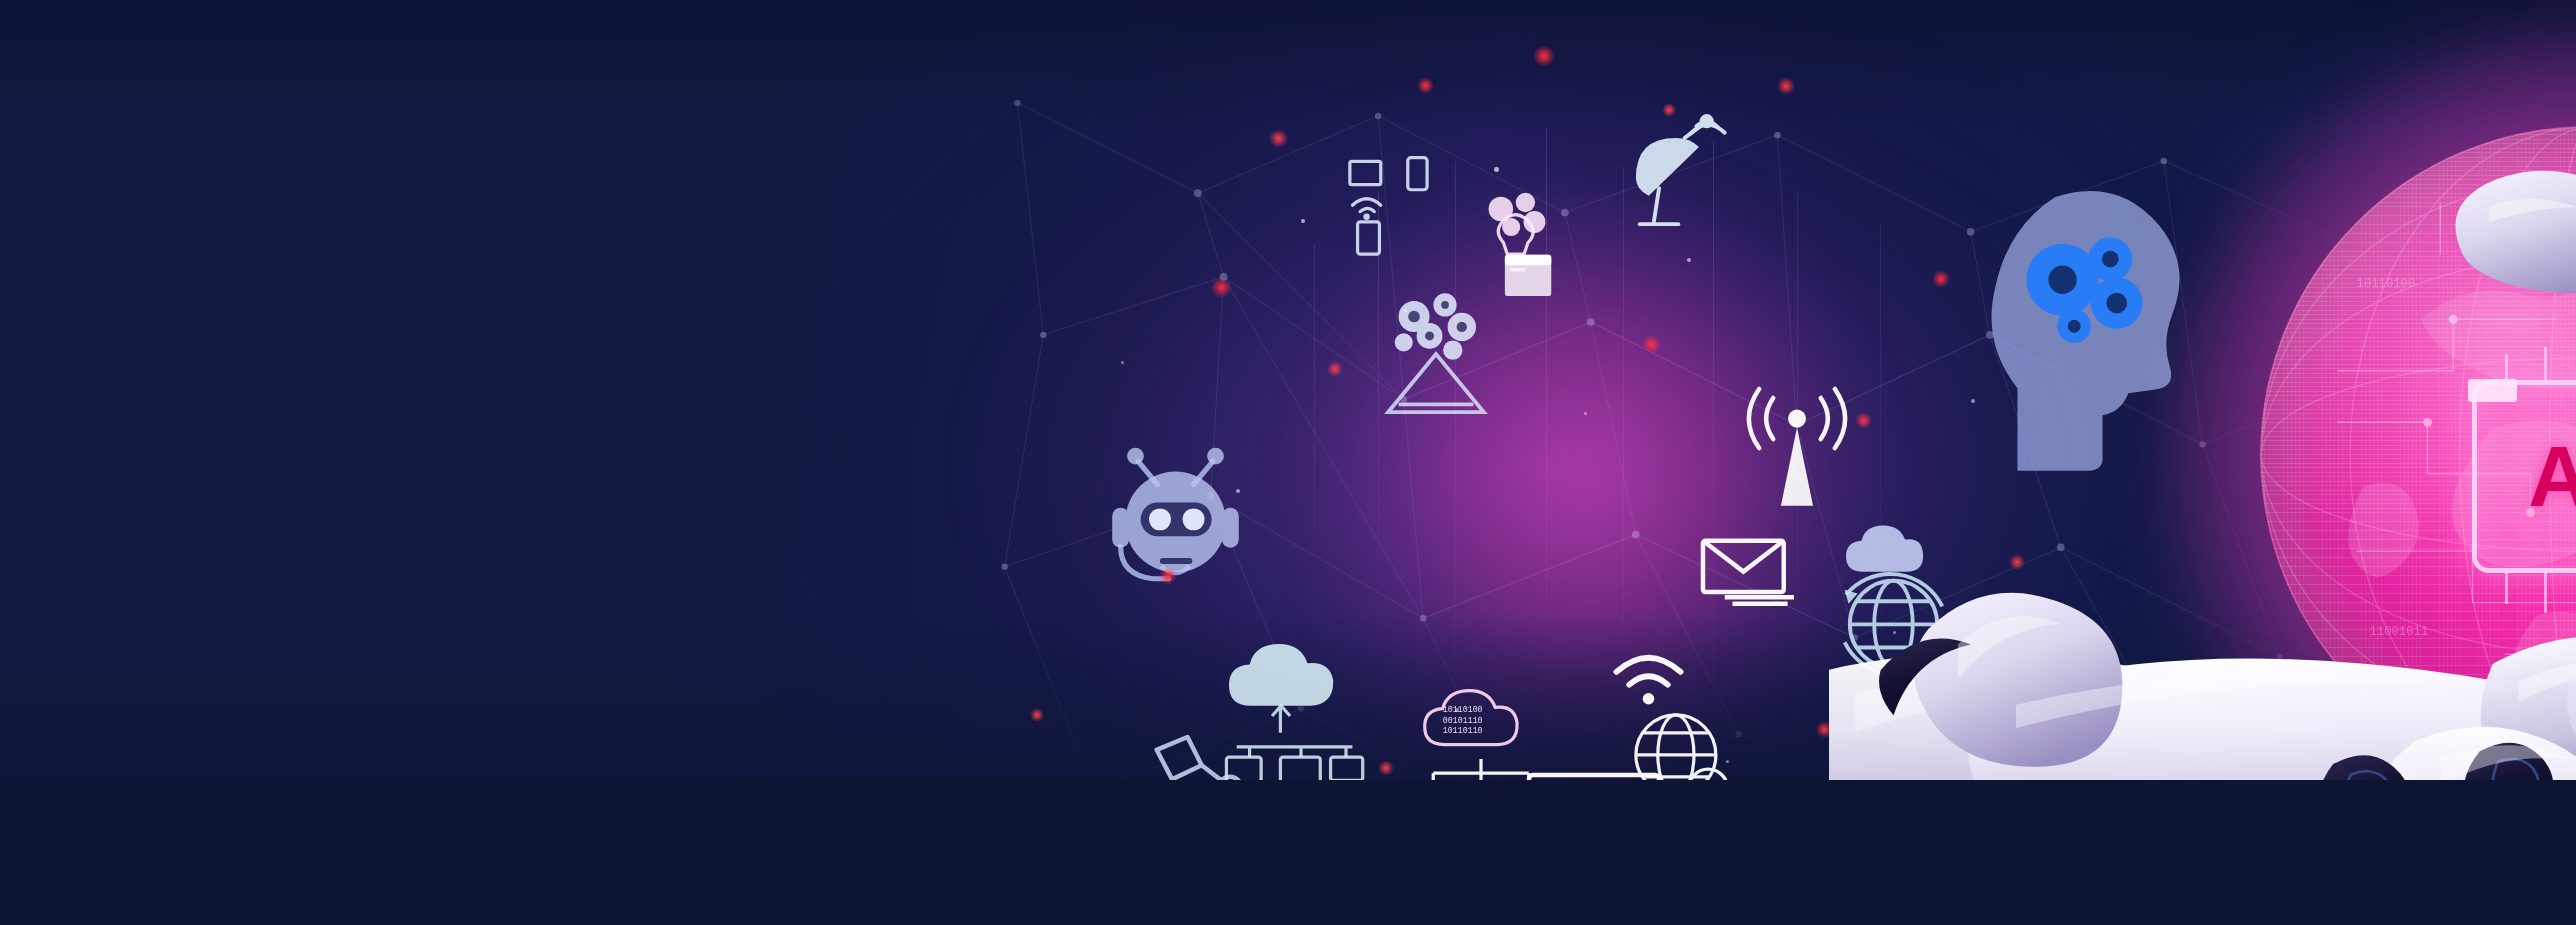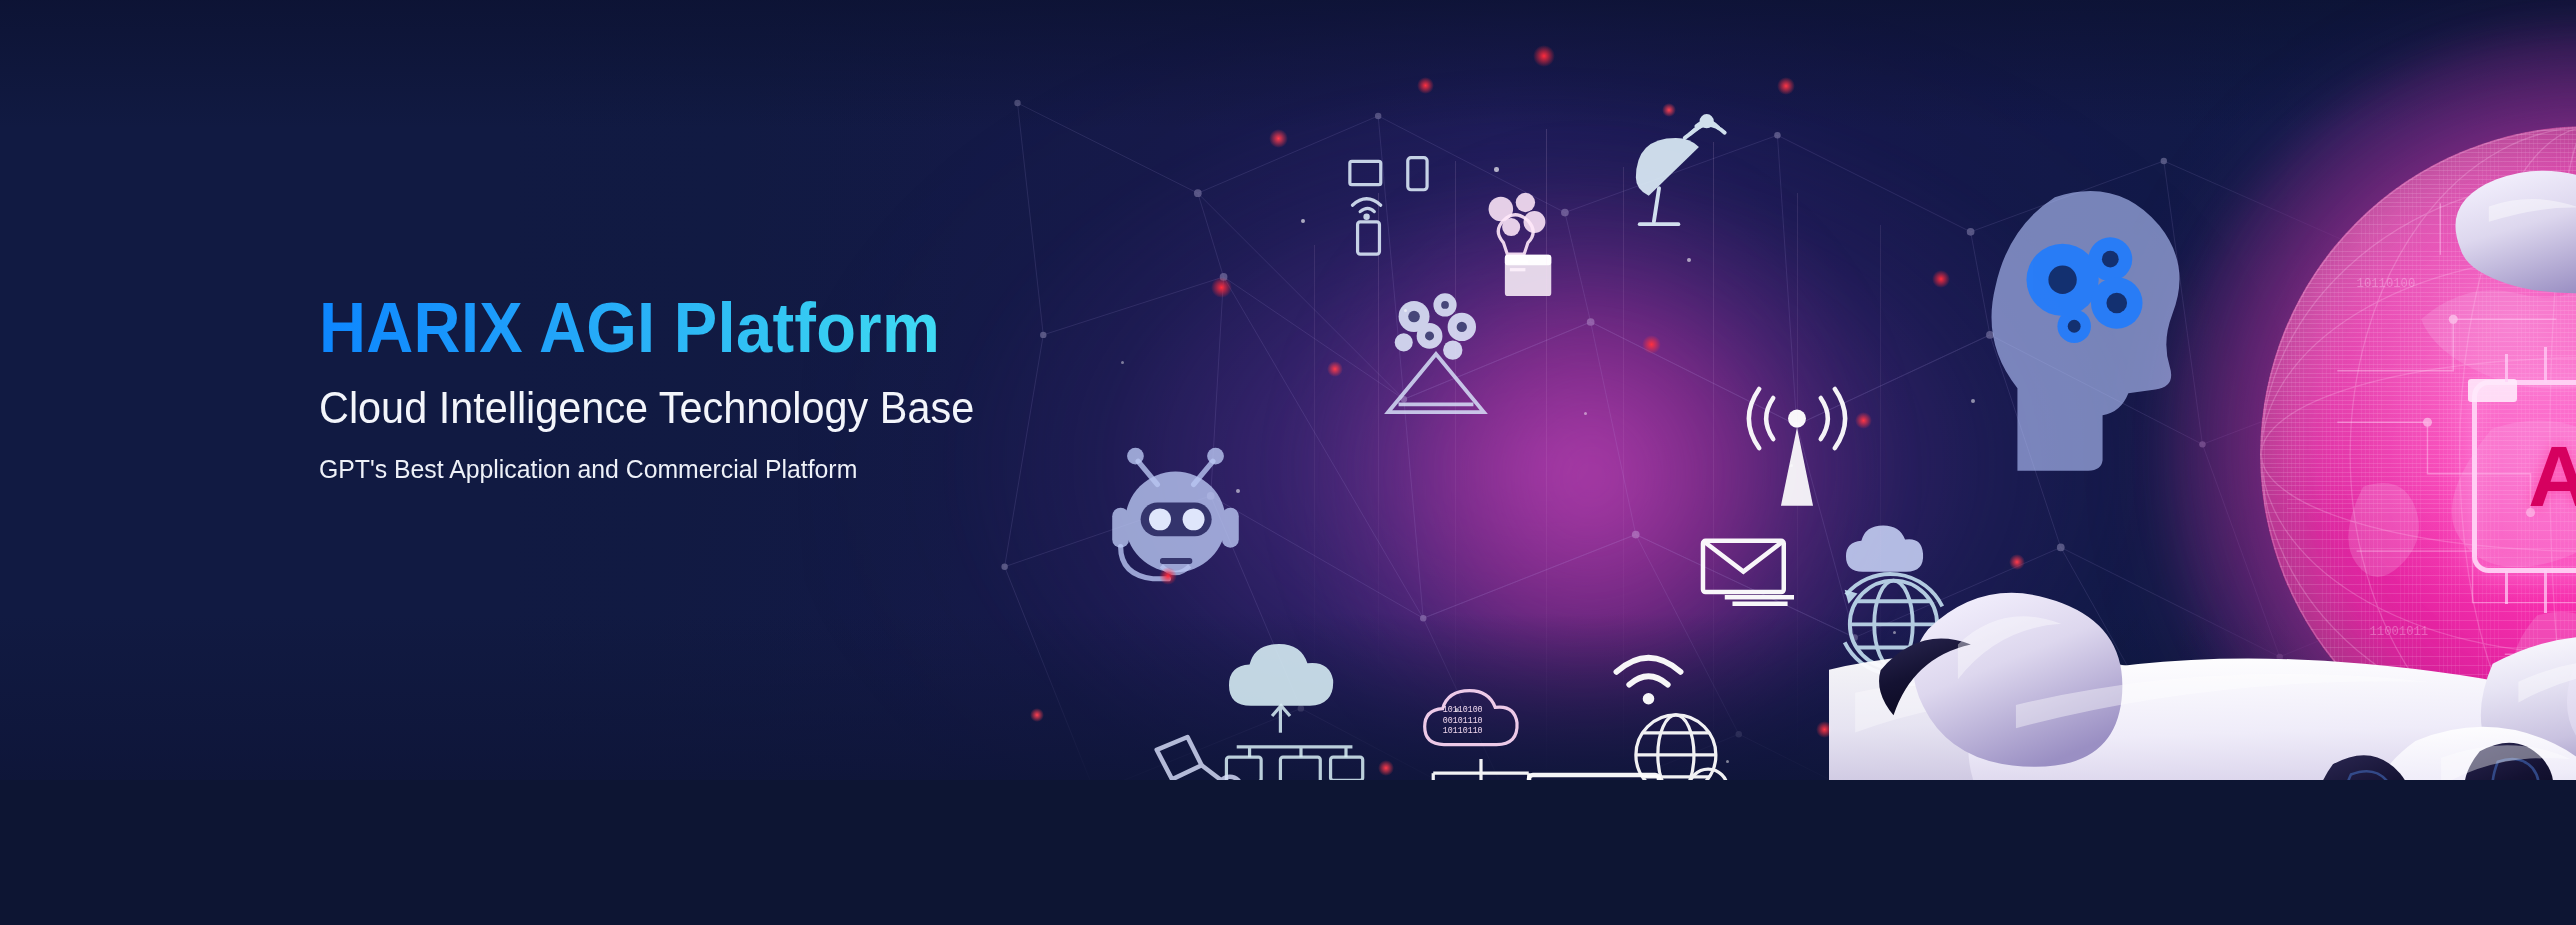--- a/index.html
+++ b/index.html
@@ -702,20 +702,15 @@
     <div class="dust" style="left:760px; top:760px; width:3.2px; height:3.2px; opacity:.6;"></div>
     <div class="dust" style="left:155px;  top:361px;  width:3.2px; height:3.2px; opacity:.55;"></div>
     <div class="dust" style="left:1005px; top:399px;  width:3.9px; height:3.9px; opacity:.65;"></div>
   </div>
 
   <div class="bg-left-fade"></div>
   <div class="bg-right-fade"></div>
   <div class="bg-top-fade"></div>
   <div class="bg-bottom-fade"></div>
 
-  <div id="text-block">
-    <div id="title">HARIX AGI Platform</div>
-    <div id="subtitle">Cloud Intelligence Technology Base</div>
-    <div id="tagline">GPT's Best Application and Commercial Platform</div>
-  </div>
 
 </div>
 
 
 </body></html>

